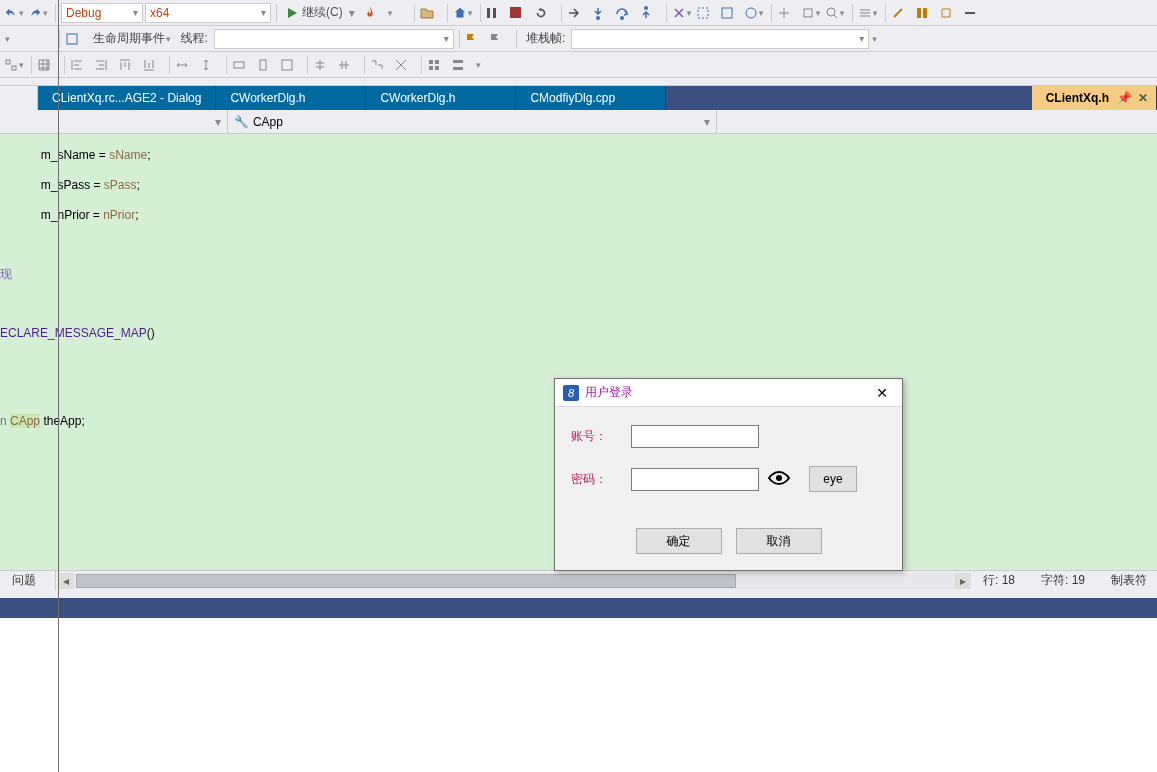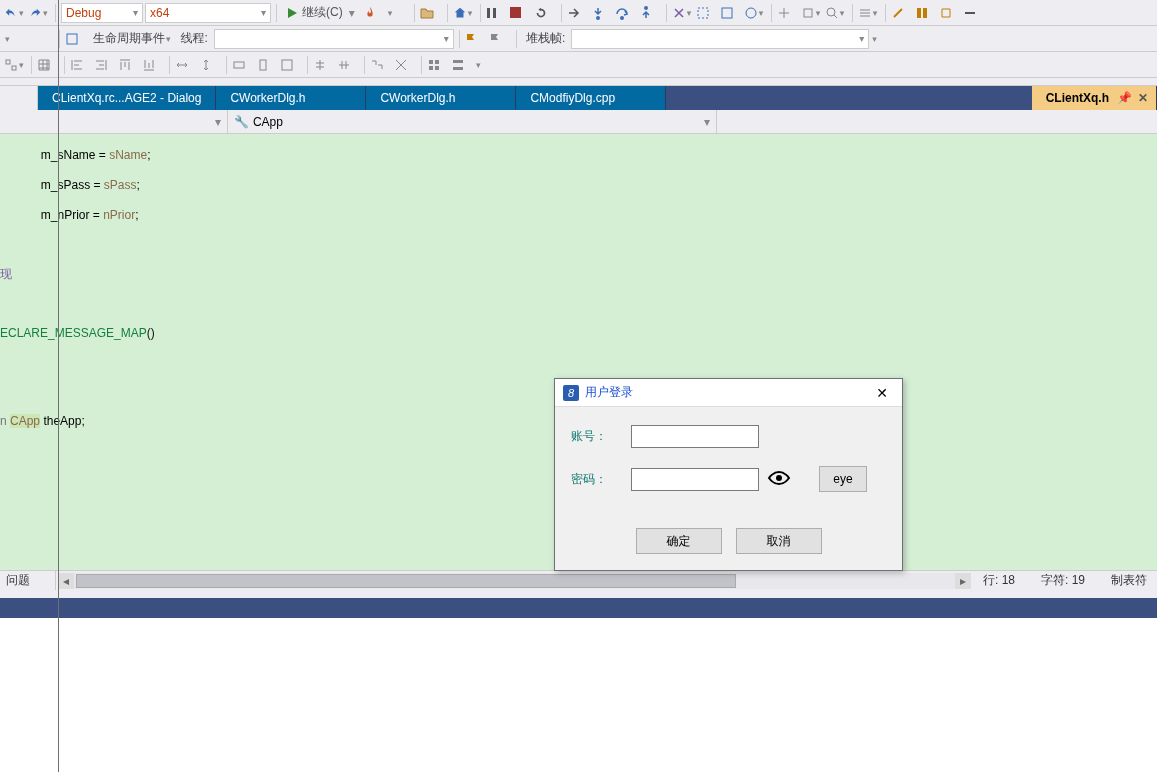--- a/index.html
+++ b/index.html
@@ -21,43 +21,43 @@
 .nav-bar{display:flex;height:24px;background:#eeeef2;border-bottom:1px solid #ccc;align-items:stretch;}
 .nav-left{flex:0 0 228px;border-right:1px solid #ccc;display:flex;align-items:center;justify-content:flex-end;padding-right:6px;}
 .nav-mid{flex:1;display:flex;align-items:center;padding:0 6px;border-right:1px solid #ccc;}
 .nav-mid .cls-icon{color:#c27e00;margin-right:4px;}
 .nav-right{flex:0 0 440px;display:flex;align-items:center;}
 
 .code-area{position:relative;height:436px;background:#d5efd5;overflow:hidden;}
 .code{padding:6px 0 0 0;font-family:Consolas,"Courier New",monospace;font-size:17px;line-height:29px;white-space:pre;color:#000;}
 .code .kw{color:#7a5aa5;} 
 .code .mem{color:#8a6a4a;}
-.code .fn{color:#15803d;}
+.code .fn{color:#4c1d95;}
 .code .paren{color:#111;}
 .code .partial{color:#777;}
 .code .high{background:#cde6b5;}
 .bottom-bar{display:flex;align-items:center;height:20px;background:#eeeef2;border-top:1px solid #ccc;position:relative;}
-.bottom-bar .issue{flex:0 0 56px;padding-left:6px;color:#333;border-right:1px solid #ccc;height:100%;display:flex;align-items:center;}
+.bottom-bar .issue{flex:0 0 56px;padding-left:12px;color:#333;border-right:1px solid #ccc;height:100%;display:flex;align-items:center;}
 .scroll-track{flex:1;height:16px;background:#e8e8ec;position:relative;margin:0 2px;display:flex;align-items:center;}
 .scroll-arrow{width:16px;height:16px;display:flex;align-items:center;justify-content:center;color:#666;background:#ddd;}
 .scroll-thumb{position:absolute;left:18px;height:14px;width:660px;background:#c2c3c9;border:1px solid #aaa;}
 .status-grp{display:flex;gap:26px;padding:0 10px;color:#333;}
 .blue-strip{height:20px;background:#3b4f81;}
 
 .dialog{position:absolute;left:554px;top:378px;width:349px;background:#f0f0f0;border:1px solid #707070;box-shadow:2px 2px 6px rgba(0,0,0,.25);}
 .dlg-title{height:28px;display:flex;align-items:center;padding:0 8px;background:#fff;border-bottom:1px solid #ddd;}
 .dlg-title .app-ico{width:16px;height:16px;background:#2a5db0;color:#fff;display:flex;align-items:center;justify-content:center;border-radius:2px;font-style:italic;font-size:11px;margin-right:6px;}
-.dlg-title .ttl{flex:1;color:#1d4ed8;}
+.dlg-title .ttl{flex:1;color:#a21caf;}
 .dlg-title .x{width:24px;text-align:center;color:#000;cursor:pointer;font-size:14px;}
 .dlg-body{padding:18px 16px 12px;}
 .dlg-row{display:flex;align-items:center;margin-bottom:18px;}
-.dlg-row label{width:60px;color:#0f766e;}
+.dlg-row label{width:60px;color:#be185d;}
 .dlg-row input[type=text],.dlg-row input[type=password]{width:128px;height:23px;border:1px solid #7a7a7a;background:#fff;padding:0 4px;}
 .eye-ico{margin-left:8px;}
-.eye-btn{margin-left:28px;height:26px;width:48px;background:#e1e1e1;border:1px solid #adadad;cursor:pointer;}
+.eye-btn{margin-left:18px;height:26px;width:48px;background:#e1e1e1;border:1px solid #adadad;cursor:pointer;}
 .dlg-buttons{display:flex;gap:14px;justify-content:center;padding:6px 0 16px;}
 .dlg-buttons button{width:86px;height:26px;background:#e1e1e1;border:1px solid #adadad;cursor:pointer;}
 
 .vline{position:absolute;left:58px;top:0;width:1px;height:772px;background:#6f6f6f;z-index:50;}
 
 .drop-arrow::after{content:"▾";font-size:9px;color:#888;margin-left:1px;}
 </style>
 </head>
 <body>
 

